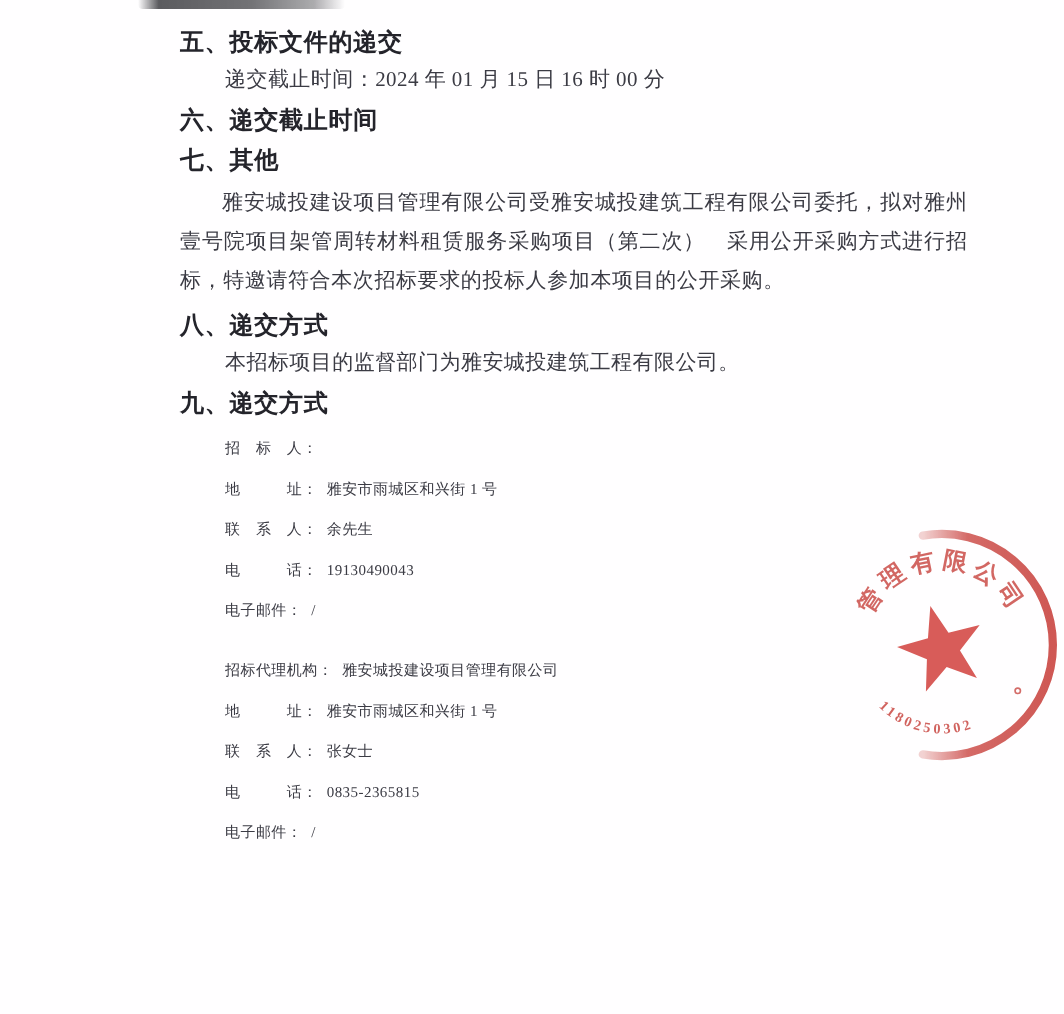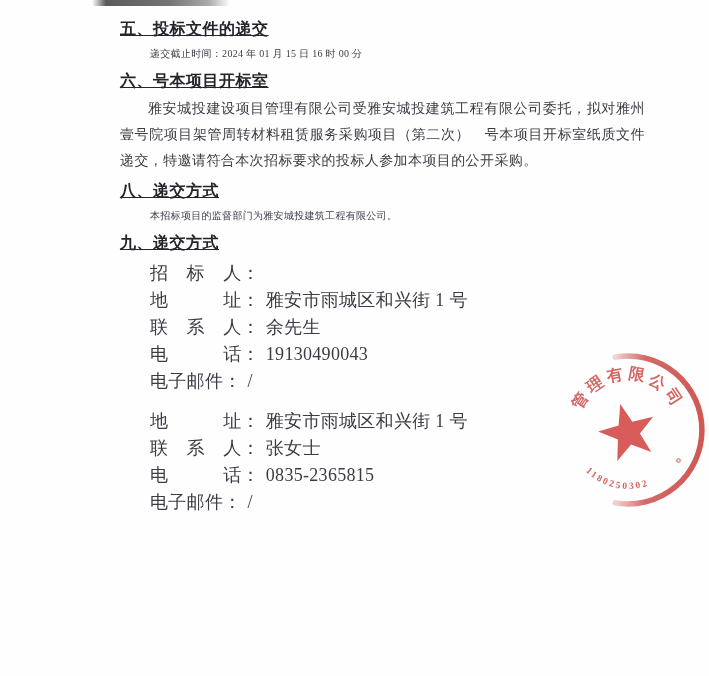--- a/index.html
+++ b/index.html
@@ -21,40 +21,39 @@
     filter: blur(.4px);
     border-radius: 0 0 3px 3px;
   }
   .sec-heading {
     font-size: 16px;
     font-weight: bold;
     color: #24242b;
     line-height: 21px;
     margin: 6px 0 0;
     letter-spacing: .5px;
-    text-decoration: underline;
   }
   .line {
-    font-size: 10px;
+    font-size: 14px;
     line-height: 20px;
     margin: 5px 0 0 30px;
     letter-spacing: .3px;
   }
   .para {
     font-size: 14px;
     line-height: 26px;
     margin: 5px 0 0;
     text-indent: 2em;
     text-align: justify;
     letter-spacing: .4px;
   }
   .contact-block { margin-top: 10px; }
   .contact-block.second { margin-top: 20px; }
   .crow {
-    font-size: 18px;
+    font-size: 10px;
     line-height: 20px;
     margin: 7px 0 0 30px;
     letter-spacing: .3px;
     display: flex;
     font-family: Liberation Serif, serif;
   }
   .clabel { white-space: pre; }
   .cval { margin-left: 6px; white-space: pre; }
   .seal {
     position: absolute;
@@ -73,23 +72,24 @@
 </head>
 <body>
 
 <div class="page">
 
   <div class="scan-streak"></div>
 
   <div class="sec-heading">五、投标文件的递交</div>
   <div class="line">递交截止时间：2024 年 01 月 15 日  16 时 00 分</div>
 
-  <div class="sec-heading">六、号本项目开标室</div>
+  <div class="sec-heading">六、递交截止时间</div>
 
-  <div class="para">雅安城投建设项目管理有限公司受雅安城投建筑工程有限公司委托，拟对雅州壹号院项目架管周转材料租赁服务采购项目（第二次）　号本项目开标室纸质文件递交，特邀请符合本次招标要求的投标人参加本项目的公开采购。</div>
+  <div class="sec-heading">七、其他</div>
+  <div class="para">雅安城投建设项目管理有限公司受雅安城投建筑工程有限公司委托，拟对雅州壹号院项目架管周转材料租赁服务采购项目（第二次）　采用公开采购方式进行招标，特邀请符合本次招标要求的投标人参加本项目的公开采购。</div>
 
   <div class="sec-heading">八、递交方式</div>
   <div class="line">本招标项目的监督部门为雅安城投建筑工程有限公司。</div>
 
   <div class="sec-heading">九、递交方式</div>
 
   <div class="contact-block">
     <div class="crow">
       <span class="clabel">招　标　人：</span>
     </div>
@@ -105,20 +105,24 @@
       <span class="clabel">电　　　话：</span>
         <span class="cval">19130490043</span>
     </div>
     <div class="crow">
       <span class="clabel">电子邮件：</span>
         <span class="cval">/</span>
     </div>
   </div>
 
   <div class="contact-block second">
+    <div class="crow">
+      <span class="clabel">招标代理机构：</span>
+        <span class="cval">雅安城投建设项目管理有限公司</span>
+    </div>
     <div class="crow">
       <span class="clabel">地　　　址：</span>
         <span class="cval">雅安市雨城区和兴街 1 号</span>
     </div>
     <div class="crow">
       <span class="clabel">联　系　人：</span>
         <span class="cval">张女士</span>
     </div>
     <div class="crow">
       <span class="clabel">电　　　话：</span>

